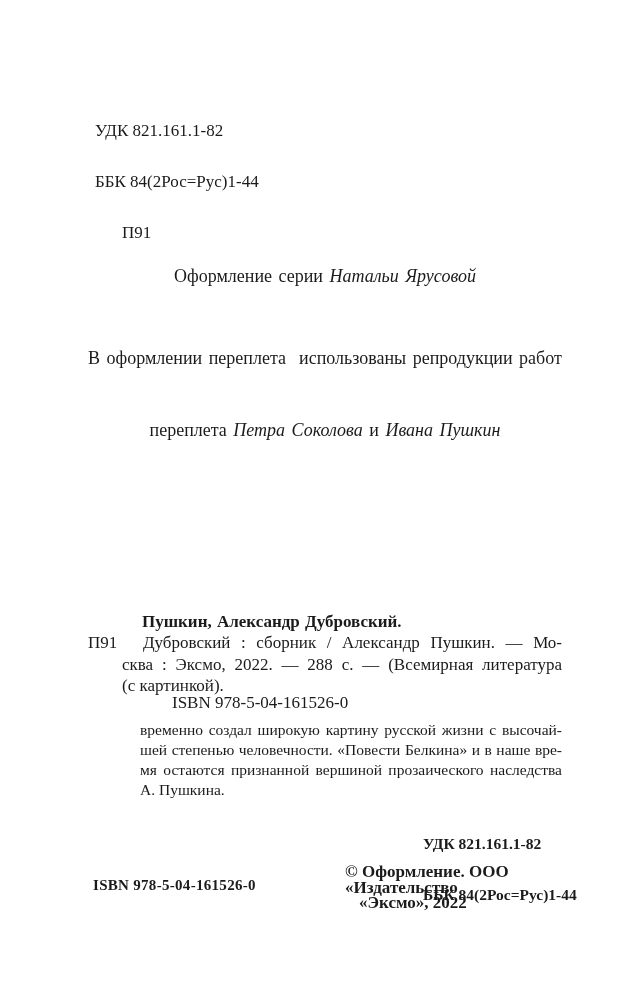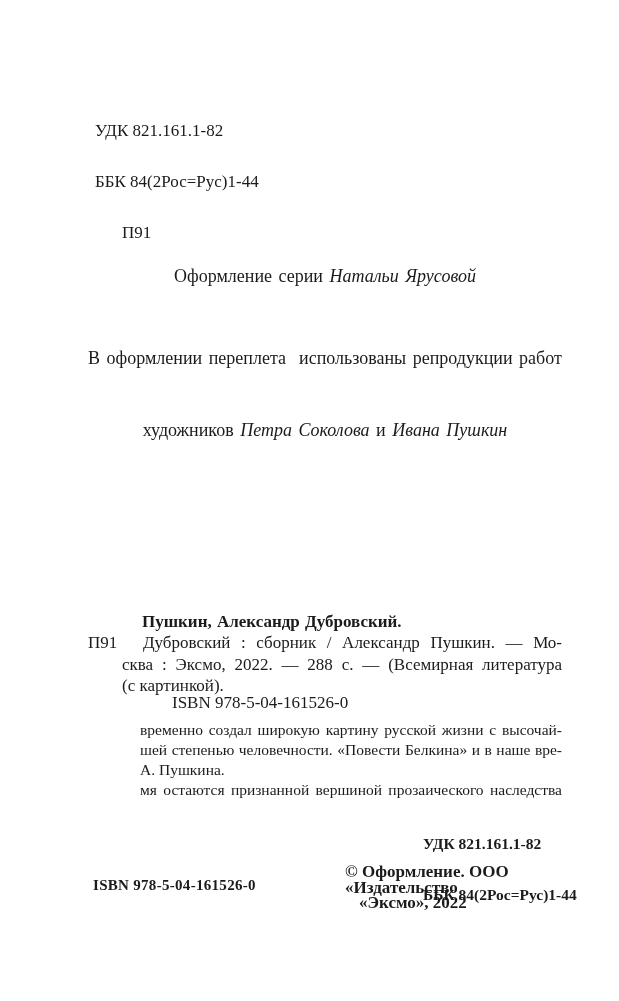--- a/index.html
+++ b/index.html
@@ -85,39 +85,39 @@
 
   <div class="top-codes">
     <div class="block-line">УДК 821.161.1-82</div>
     <div class="block-line">ББК 84(2Рос=Рус)1-44</div>
     <div class="block-line author-code">П91</div>
   </div>
 
   <div class="series">
     <div class="line1 block-line"><span>Оформление серии </span><span class="italic">Натальи Ярусовой</span></div>
     <div class="block-line">В оформлении переплета  использованы репродукции работ</div>
-    <div class="block-line"><span>художников </span><span class="italic">Петра Соколова</span><span> и </span><span class="italic">Ивана Пушкин</span></div>
+    <div class="block-line"><span>переплета </span><span class="italic">Петра Соколова</span><span> и </span><span class="italic">Ивана Пушкин</span></div>
   </div>
 
   <div class="card-author">Пушкин, Александр Дубровский.</div>
   <div class="card-code">П91</div>
 
   <div class="card-desc">
     <div class="block-line first just">Дубровский : сборник / Александр Пушкин. — Мо-</div>
     <div class="block-line just">сква : Эксмо, 2022. — 288 с. — (Всемирная литература</div>
     <div class="block-line">(с картинкой).</div>
   </div>
 
   <div class="card-isbn">ISBN 978-5-04-161526-0</div>
 
   <div class="annotation">
     <div class="block-line just">временно создал широкую картину русской жизни с высочай-</div>
     <div class="block-line just">шей степенью человечности. «Повести Белкина» и в наше вре-</div>
+    <div class="block-line just">мя остаются признанной вершиной прозаического наследства</div>
     <div class="block-line">А. Пушкина.</div>
-    <div class="block-line just">мя остаются признанной вершиной прозаического наследства</div>
   </div>
 
   <div class="codes-right">
     <div class="block-line">УДК 821.161.1-82</div>
     <div class="block-line">ББК 84(2Рос=Рус)1-44</div>
   </div>
 
   <div class="footer-isbn">ISBN 978-5-04-161526-0</div>
   <div class="copyright">
     <div class="block-line">© Оформление. ООО «Издательство</div>

